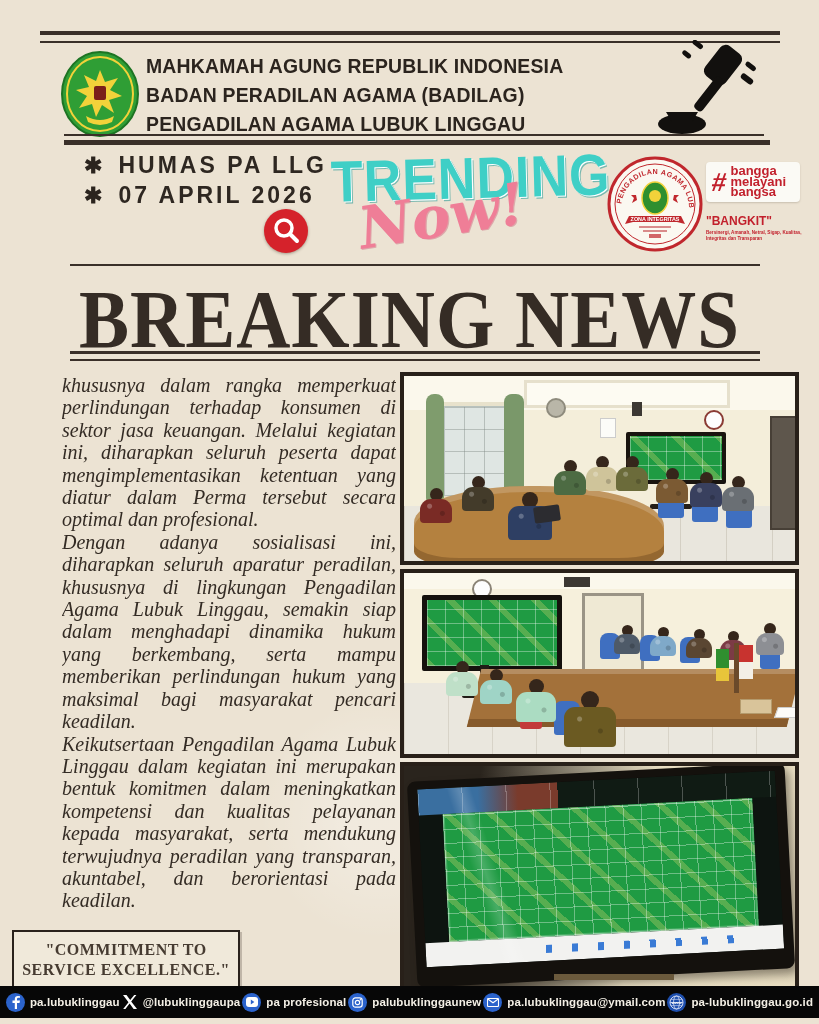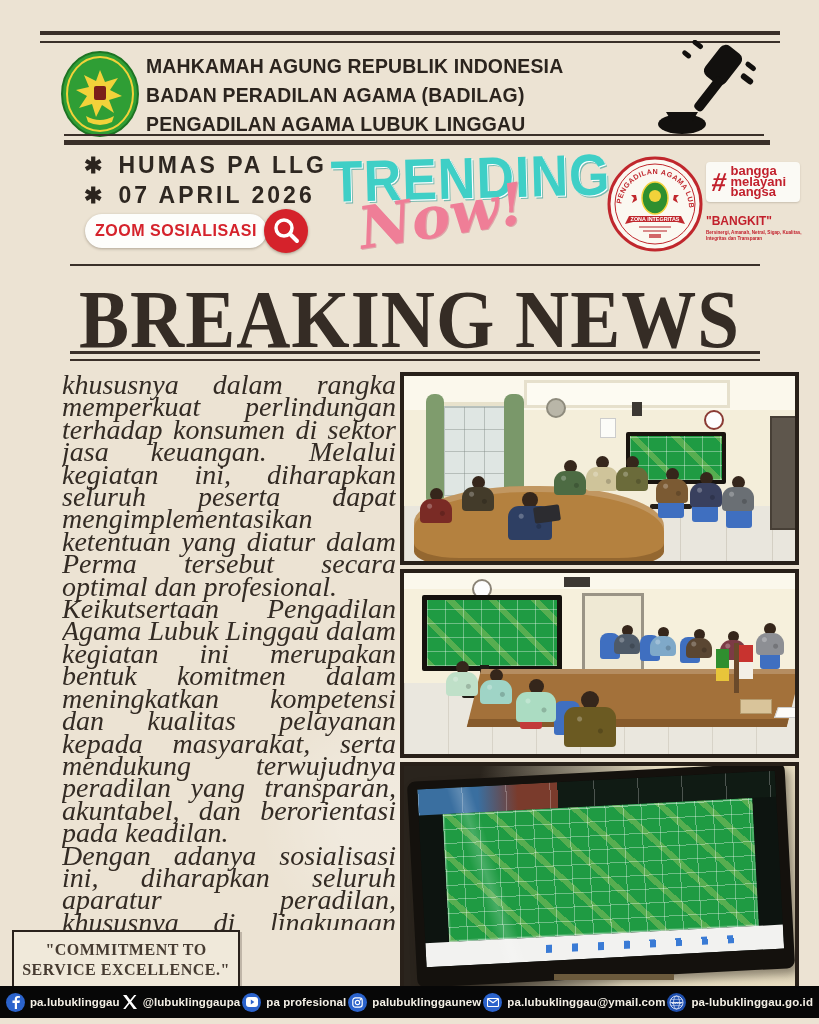--- a/index.html
+++ b/index.html
@@ -47,21 +47,21 @@
   .bangkit{margin-top:12px;color:#c2202c;font-weight:800;font-size:12px;}
   .bangkit-sub{font-size:4.6px;color:#c2202c;line-height:6px;margin-top:2px;width:96px;font-weight:700;}
 
   
   .headline{position:absolute;left:0;top:272px;width:819px;text-align:center;
     font-family:"Liberation Serif",serif;font-weight:700;font-size:75px;color:#352c25;
     letter-spacing:1px;transform:scaleY(1.1);transform-origin:center top;white-space:nowrap;}
 
   
   .article{position:absolute;left:62px;top:374px;width:334px;height:556px;overflow:hidden;
-    font-family:"Liberation Serif",serif;font-style:italic;font-size:28px;line-height:22.4px;
+    font-family:"Liberation Serif",serif;font-style:italic;font-size:20px;line-height:22.4px;
     text-align:justify;color:#332b24;}
   .article p{margin:0;}
 
   
   .photo{position:absolute;left:400px;width:399px;border:4px solid #282019;background:#efe9d6;
     overflow:hidden;box-sizing:border-box;}
   .ph1{top:372px;height:193px;}
   .ph2{top:569px;height:189px;}
   .ph3{top:762px;height:230px;}
   .scene{position:absolute;inset:0;}
@@ -129,23 +129,20 @@
 
   <div class="bullet-row" style="left:84px;top:152px;">
     <span class="star">✱</span>
     <span class="meta-label">HUMAS PA LLG</span>
   </div>
   <div class="bullet-row" style="left:84px;top:182px;">
     <span class="star">✱</span>
     <span class="meta-label">07 APRIL 2026</span>
   </div>
 
-  <div class="pill">
-    <span>ZOOM SOSIALISASI</span>
-  </div>
   <div class="pill-circle">
     <svg viewBox="0 0 44 44" width="44" height="44">
       <circle cx="20" cy="19" r="8" fill="none" stroke="#ffffff" stroke-width="3.5"></circle>
       <line x1="26" y1="25" x2="33" y2="32" stroke="#ffffff" stroke-width="4" stroke-linecap="round"></line>
     </svg>
   </div>
 
   <div class="trending">
     <div class="t1">TRENDING</div>
     <div class="t2">Now!</div>
@@ -184,22 +181,22 @@
 
   <div class="rule" style="left:70px;top:264px;width:690px;height:2px;"></div>
 
   <div class="headline">BREAKING NEWS</div>
 
   <div class="rule" style="left:70px;top:351px;width:690px;height:3px;"></div>
   <div class="rule" style="left:70px;top:359px;width:690px;height:2px;"></div>
 
   <div class="article">
     <p>khususnya dalam rangka memperkuat perlindungan terhadap konsumen di sektor jasa keuangan. Melalui kegiatan ini, diharapkan seluruh peserta dapat mengimplementasikan ketentuan yang diatur dalam Perma tersebut secara optimal dan profesional.</p>
+    <p>Dengan adanya sosialisasi ini, diharapkan seluruh aparatur peradilan, khususnya di lingkungan Pengadilan Agama Lubuk Linggau, semakin siap dalam menghadapi dinamika hukum yang berkembang, serta mampu memberikan perlindungan hukum yang maksimal bagi masyarakat pencari keadilan.</p>
     <p>Keikutsertaan Pengadilan Agama Lubuk Linggau dalam kegiatan ini merupakan bentuk komitmen dalam meningkatkan kompetensi dan kualitas pelayanan kepada masyarakat, serta mendukung terwujudnya peradilan yang transparan, akuntabel, dan berorientasi pada keadilan.</p>
-    <p>Dengan adanya sosialisasi ini, diharapkan seluruh aparatur peradilan, khususnya di lingkungan Pengadilan Agama Lubuk Linggau, semakin siap dalam menghadapi dinamika hukum yang berkembang, serta mampu memberikan perlindungan hukum yang maksimal bagi masyarakat pencari keadilan.</p>
   </div>
 
   <div class="photo ph1">
     <div class="scene">
       <div class="abs" style="left:0;top:0;width:100%;height:34px;background:#fbf8ec;"></div>
       <div class="abs" style="left:120px;top:4px;width:200px;height:22px;border:3px solid #e6e0cc;background:#fdfbf2;"></div>
       <div class="abs" style="left:0;top:34px;width:100%;height:96px;background:#f4eeda;"></div>
       <div class="abs" style="left:0;top:130px;width:100%;height:55px;background:#e9e6dd;
         background-image:repeating-linear-gradient(90deg, rgba(150,140,120,.25) 0 1px, transparent 1px 46px);"></div>
       <div class="abs" style="left:36px;top:26px;width:62px;height:90px;background:#dfe6e3;

